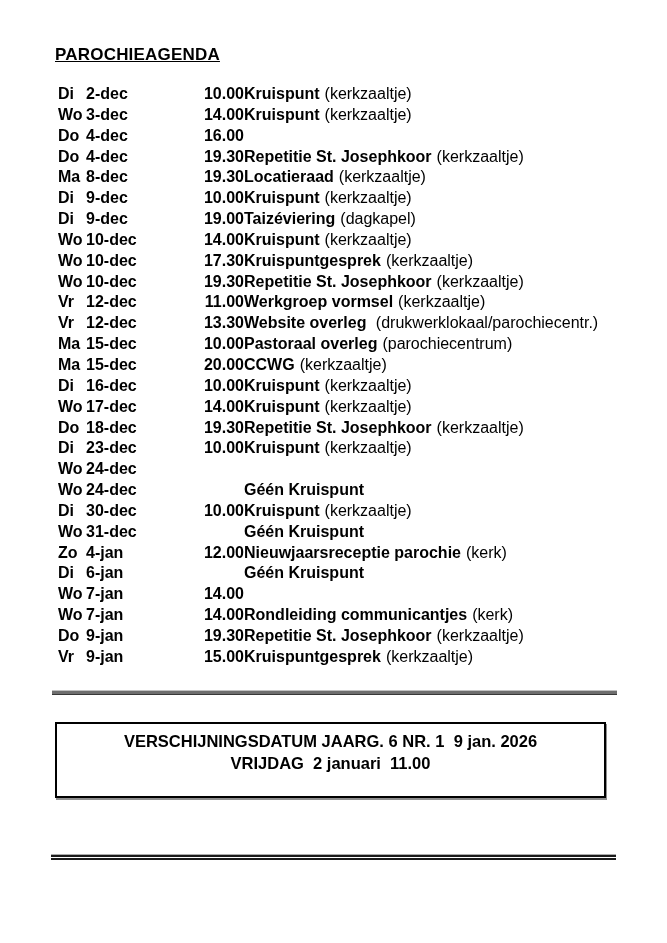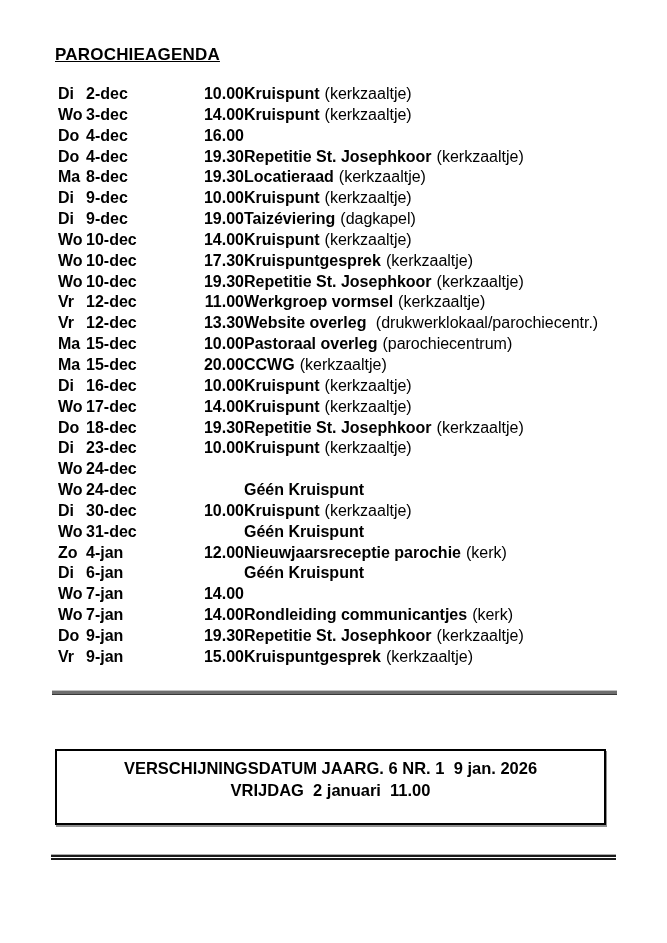--- a/index.html
+++ b/index.html
@@ -64,21 +64,21 @@
     left: 52px;
     top: 690px;
     width: 565px;
   }
   .divider-top .d1 { height: 1px; background: #c2c2c2; }
   .divider-top .d2 { height: 3px; background: #6e6e6e; }
   .divider-top .d3 { height: 1px; background: #383838; }
   .notice-box {
     position: absolute;
     left: 55px;
-    top: 749px;
+    top: 722px;
     width: 551px;
     height: 76px;
     box-sizing: border-box;
     border: 2px solid #000000;
     box-shadow: 1px 2px 0 0 #8f8f8f;
     text-align: center;
     padding-top: 6px;
   }
   .notice-line {
     font-size: 16.5px;

